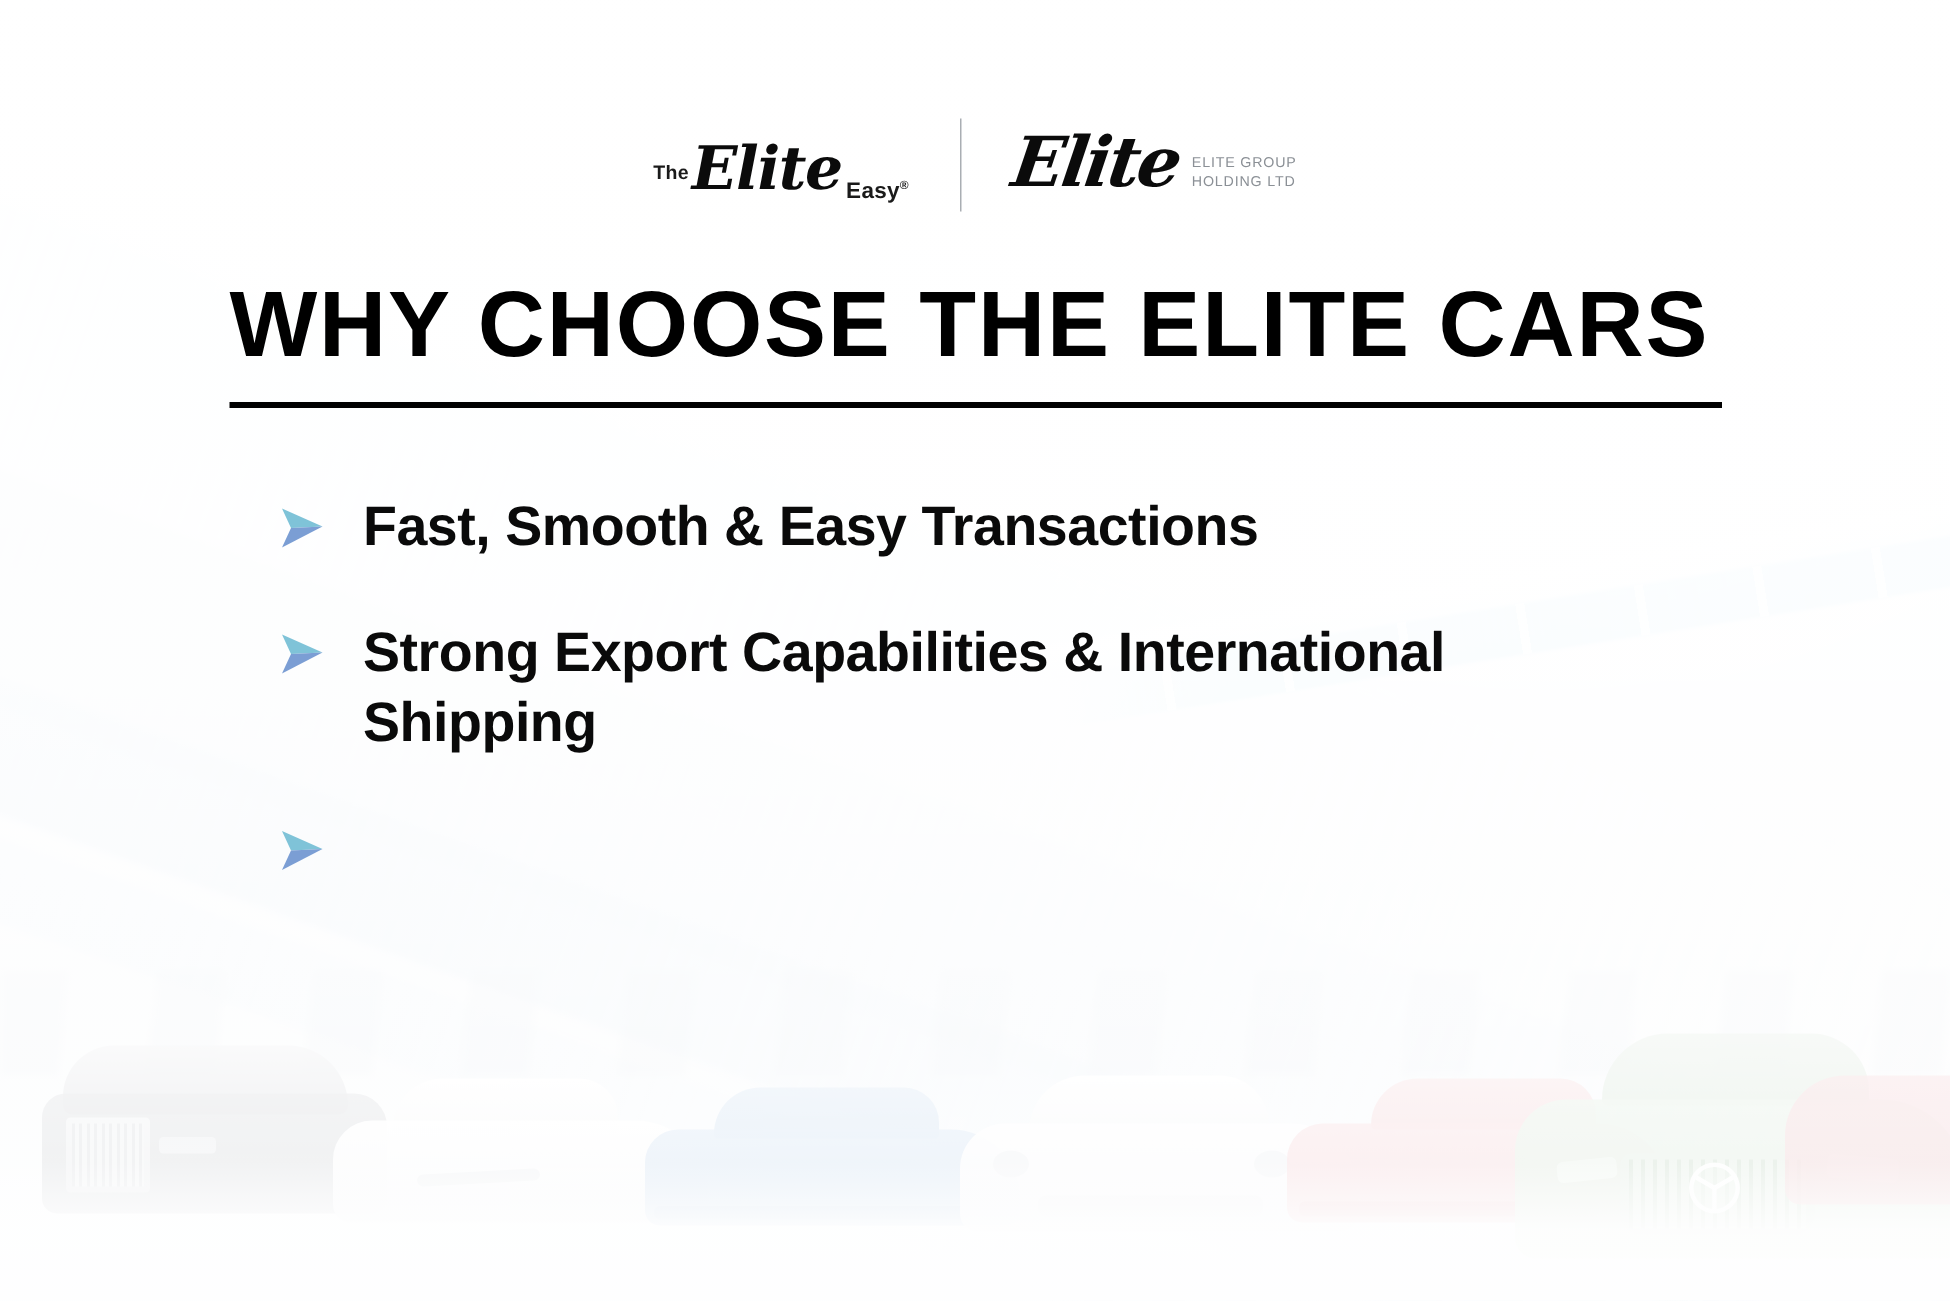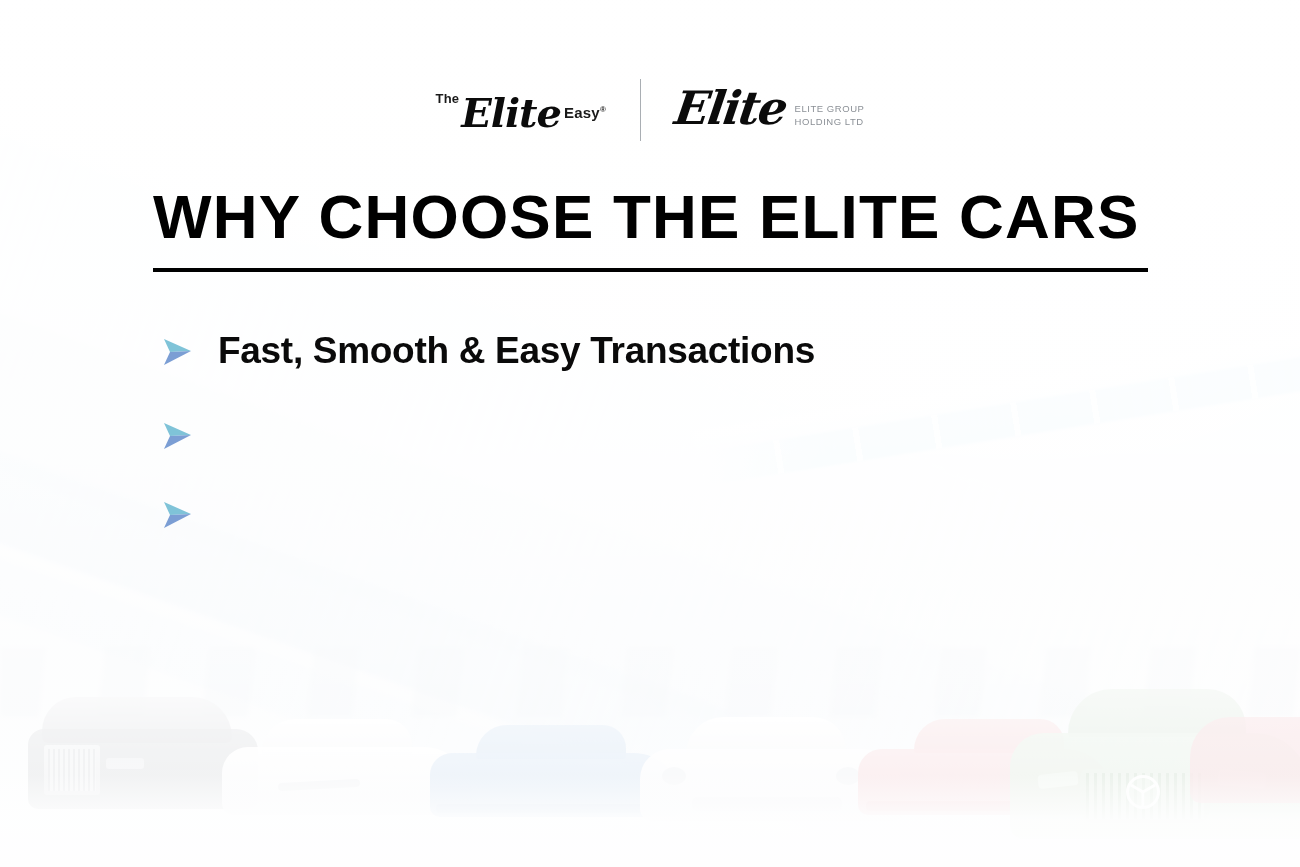--- a/index.html
+++ b/index.html
@@ -278,21 +278,21 @@
   
   .content { position:relative; z-index:5; }
 
   
   .logo-bar {
     position:absolute; left:0; right:0; top:74px;
     display:flex; align-items:center; justify-content:center; gap:0;
     height:72px;
   }
   .logo-left {
-    display:flex; align-items:center;
+    display:flex; align-items:flex-end;
     color:#111; white-space:nowrap;
     transform:translateY(2px);
   }
   .logo-the {
     font-size:13px; font-weight:700; letter-spacing:.2px;
     color:#1a1a1a; transform:translateY(-14px);
   }
   .logo-elite {
     font-family:"DejaVu Serif", serif;
     font-style:italic; font-weight:700;
@@ -333,21 +333,21 @@
     white-space:nowrap;
     text-align:right;
   }
   .title-rule {
     position:absolute; left:153px; top:268px;
     width:995px; height:4px; background:#000;
   }
 
   
   .bullets {
-    position:absolute; left:160px; top:328px;
+    position:absolute; left:184px; top:328px;
     width:1000px;
   }
   .bullet {
     display:flex; align-items:flex-start; gap:0;
     margin-bottom:38px;
   }
   .bullet:last-child { margin-bottom:0; }
   .arrow {
     flex:0 0 auto; width:34px; height:34px;
     margin-top:7px; margin-right:24px;
@@ -467,20 +467,21 @@
         <span class="bullet-text">Fast, Smooth &amp; Easy Transactions</span>
       </div>
 
       <div class="bullet">
         <span class="arrow">
           <svg viewBox="0 0 34 34" xmlns="http://www.w3.org/2000/svg">
             <polygon points="4,4 31,16 10,17" fill="#7fc3d8"></polygon>
             <polygon points="4,30 31,16 10,17" fill="#7b9ed4"></polygon>
           </svg>
         </span>
+        <span class="bullet-text">Strong Export Capabilities &amp; International Shipping</span>
       </div>
 
       <div class="bullet">
         <span class="arrow">
           <svg viewBox="0 0 34 34" xmlns="http://www.w3.org/2000/svg">
             <polygon points="4,4 31,16 10,17" fill="#7fc3d8"></polygon>
             <polygon points="4,30 31,16 10,17" fill="#7b9ed4"></polygon>
           </svg>
         </span>
       </div>

